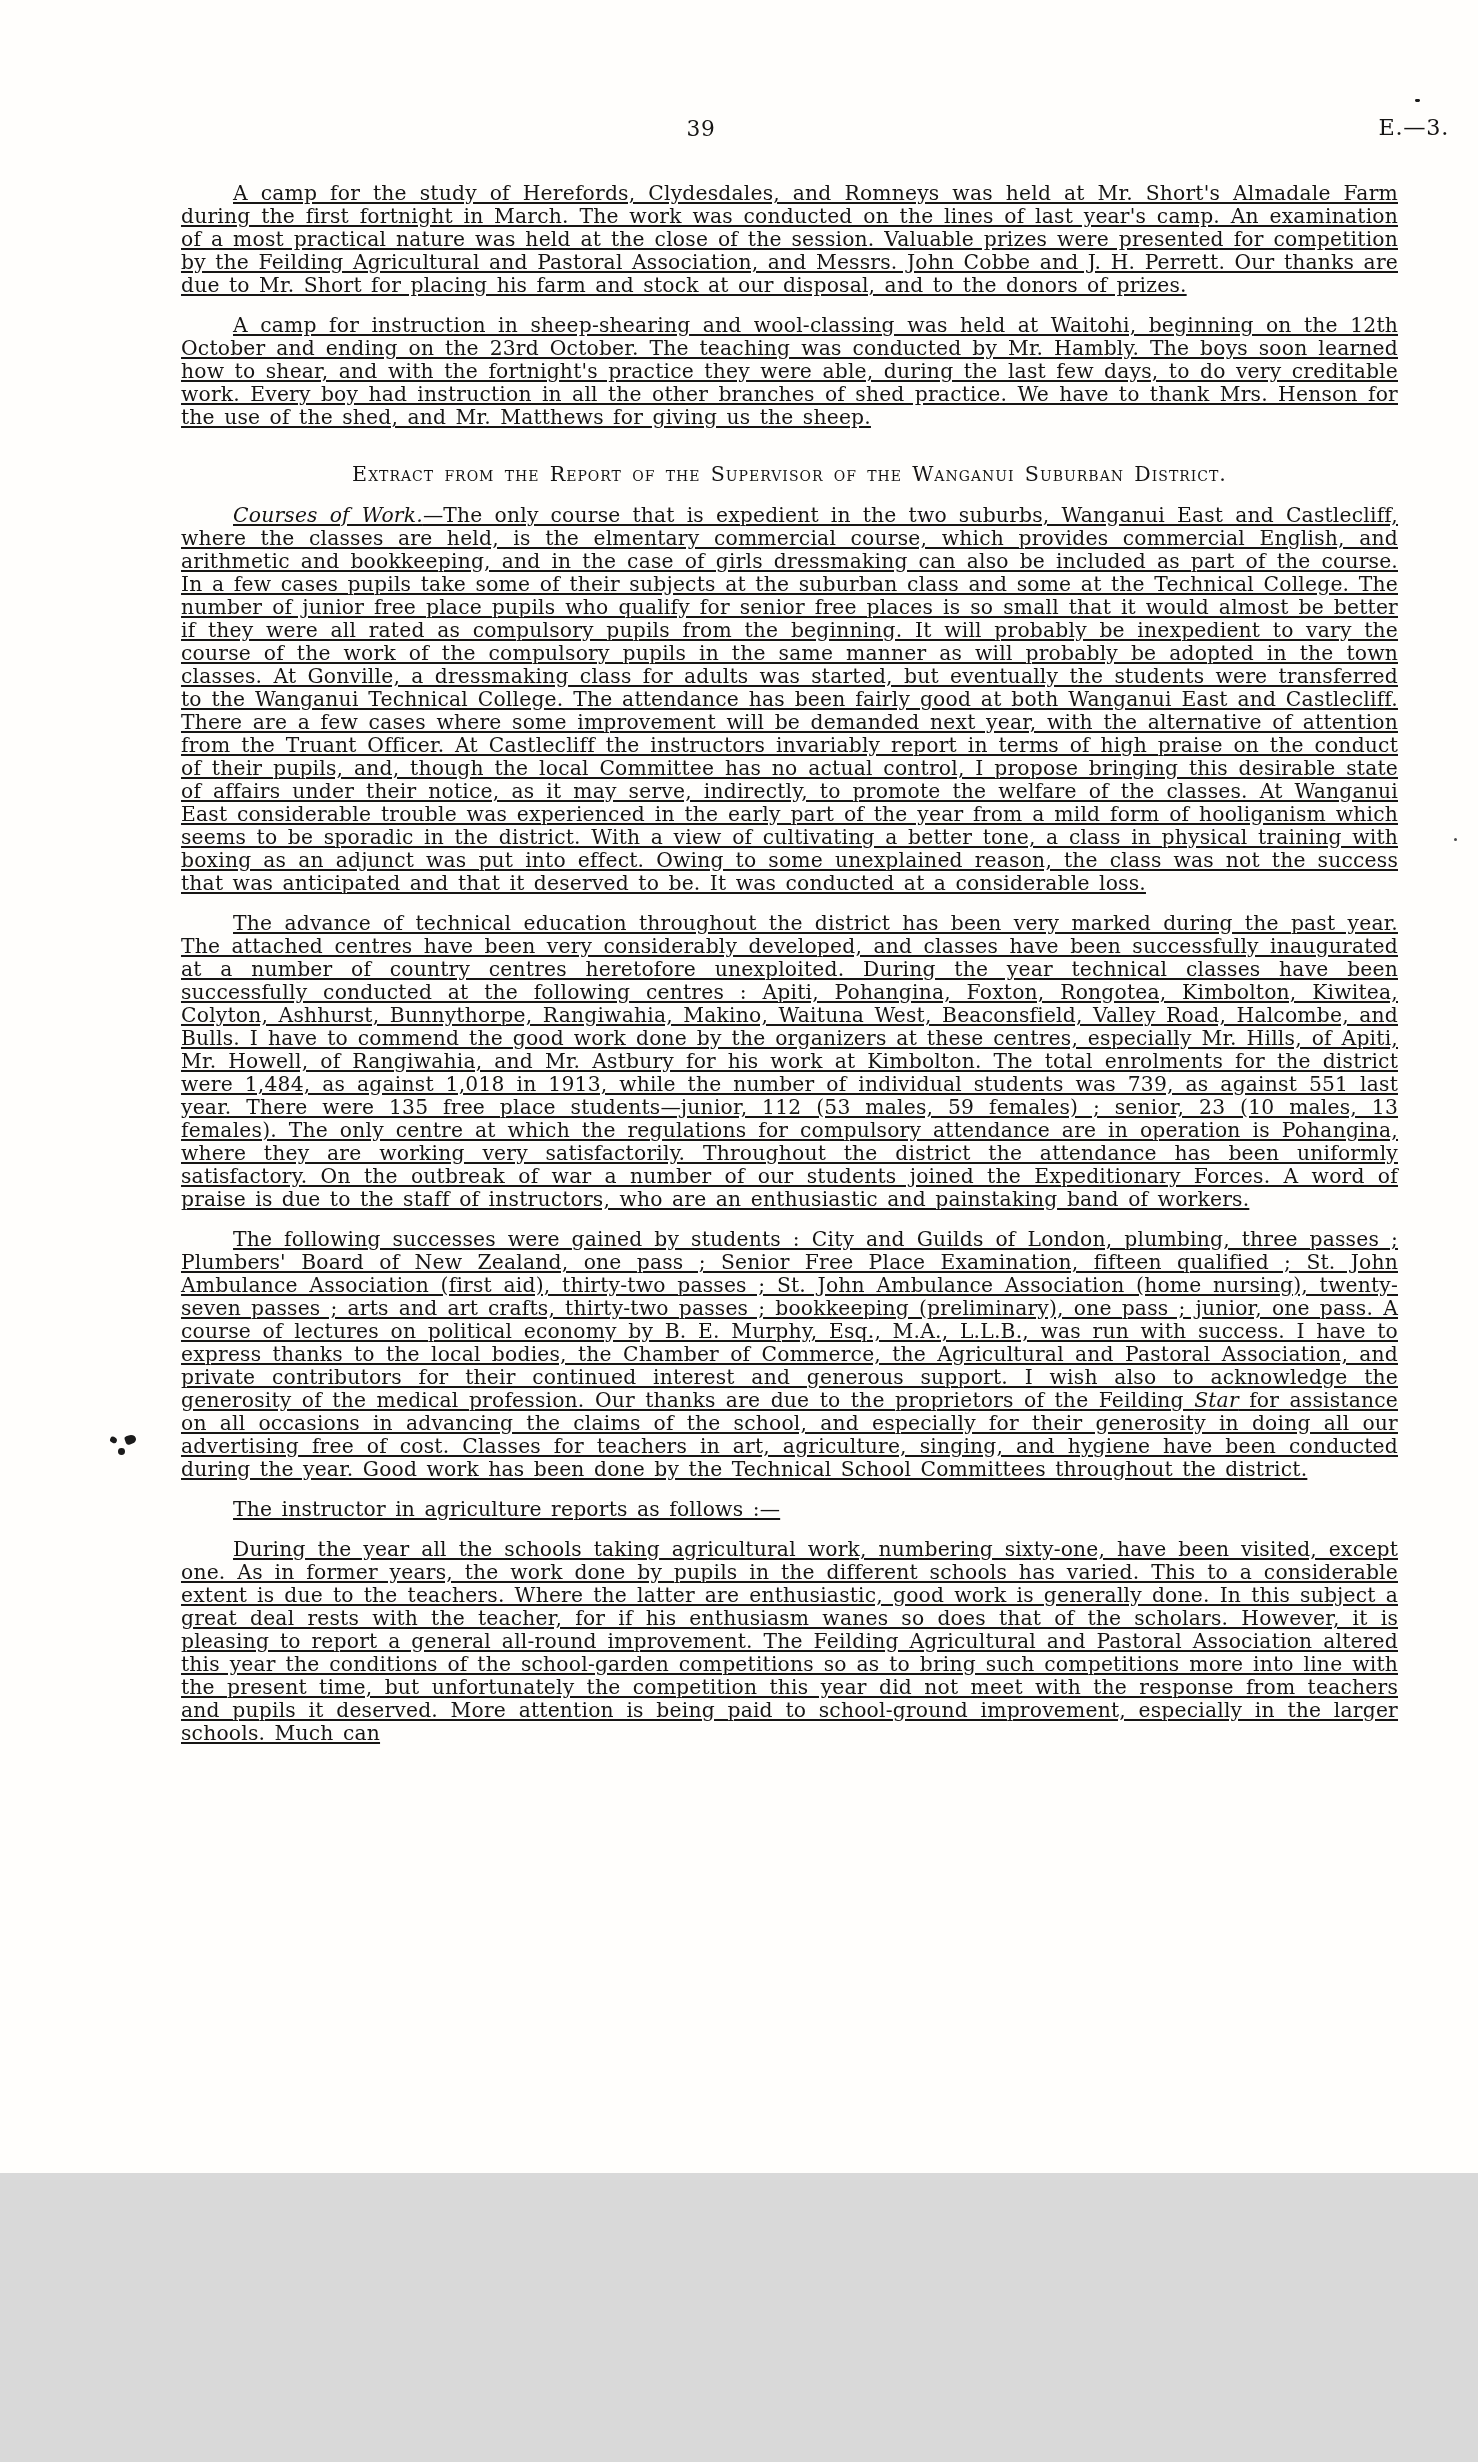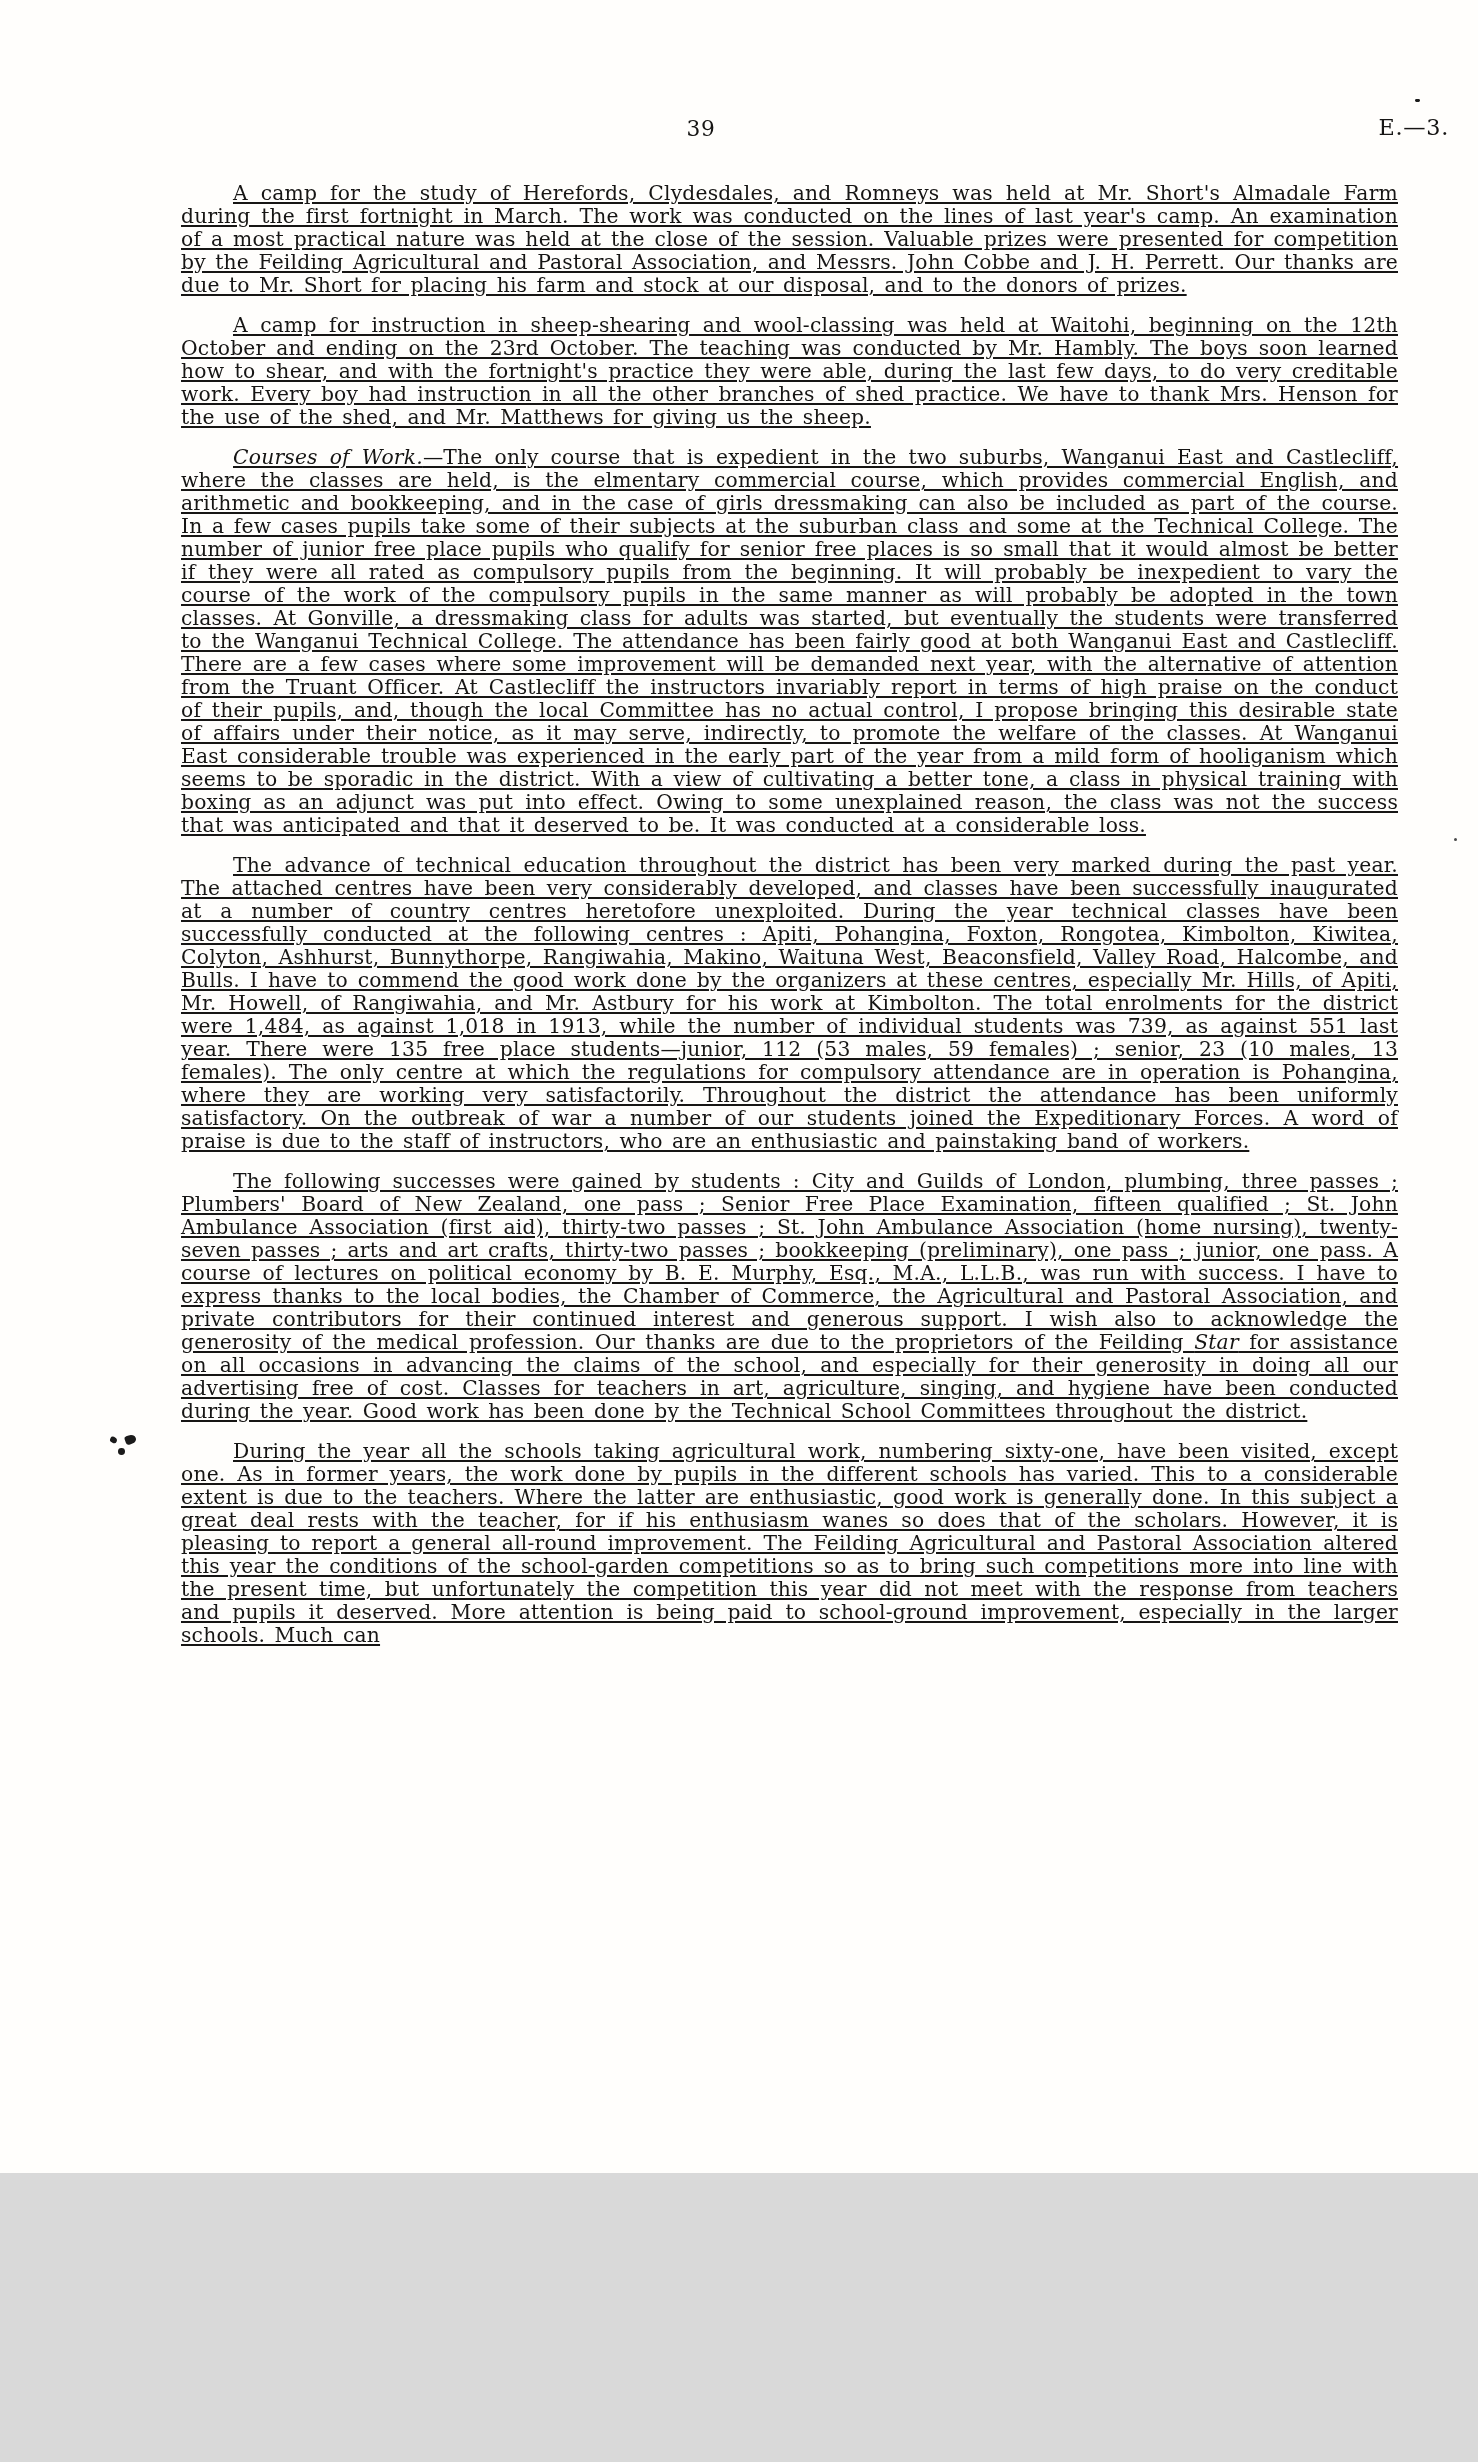--- a/index.html
+++ b/index.html
@@ -48,23 +48,25 @@
 
 <div class="page">
 
   <div class="page-number">39</div>
 
   <div class="paper-code">E.—3.</div>
 
   <div class="content">
       <p><span>A camp for the study of Herefords, Clydesdales, and Romneys was held at Mr. Short's Almadale Farm during the first fortnight in March.  The work was conducted on the lines of last year's camp. An examination of a most practical nature was held at the close of the session.  Valuable prizes were presented for competition by the Feilding Agricultural and Pastoral Association, and Messrs. John Cobbe and J. H. Perrett.  Our thanks are due to Mr. Short for placing his farm and stock at our disposal, and to the donors of prizes.</span></p>
       <p><span>A camp for instruction in sheep-shearing and wool-classing was held at Waitohi, beginning on the 12th October and ending on the 23rd October.  The teaching was conducted by Mr. Hambly.  The boys soon learned how to shear, and with the fortnight's practice they were able, during the last few days, to do very creditable work.  Every boy had instruction in all the other branches of shed practice.  We have to thank Mrs. Henson for the use of the shed, and Mr. Matthews for giving us the sheep.</span></p>
+      <h2 class="heading">Extract from the Report of the Supervisor of the Wanganui Suburban District.</h2>
       <p><span class="italic">Courses of Work.</span><span>—The only course that is expedient in the two suburbs, Wanganui East and Castlecliff, where the classes are held, is the elmentary commercial course, which provides commercial English, and arithmetic and bookkeeping, and in the case of girls dressmaking can also be included as part of the course.  In a few cases pupils take some of their subjects at the suburban class and some at the Technical College.  The number of junior free place pupils who qualify for senior free places is so small that it would almost be better if they were all rated as compulsory pupils from the beginning.  It will probably be inexpedient to vary the course of the work of the compulsory pupils in the same manner as will probably be adopted in the town classes.  At Gonville, a dressmaking class for adults was started, but eventually the students were transferred to the Wanganui Technical College.  The attendance has been fairly good at both Wanganui East and Castlecliff.  There are a few cases where some improvement will be demanded next year, with the alternative of attention from the Truant Officer.  At Castlecliff the instructors invariably report in terms of high praise on the conduct of their pupils, and, though the local Committee has no actual control, I propose bringing this desirable state of affairs under their notice, as it may serve, indirectly, to promote the welfare of the classes.  At Wanganui East considerable trouble was experienced in the early part of the year from a mild form of hooliganism which seems to be sporadic in the district.  With a view of cultivating a better tone, a class in physical training with boxing as an adjunct was put into effect.  Owing to some unexplained reason, the class was not the success that was anticipated and that it deserved to be.  It was conducted at a considerable loss.</span></p>
       <p><span>The advance of technical education throughout the district has been very marked during the past year.  The attached centres have been very considerably developed, and classes have been successfully inaugurated at a number of country centres heretofore unexploited.  During the year technical classes have been successfully conducted at the following centres :  Apiti, Pohangina, Foxton, Rongotea, Kimbolton, Kiwitea, Colyton, Ashhurst, Bunnythorpe, Rangiwahia, Makino, Waituna West, Beaconsfield, Valley Road, Halcombe, and Bulls.  I have to commend the good work done by the organizers at these centres, especially Mr. Hills, of Apiti, Mr. Howell, of Rangiwahia, and Mr. Astbury for his work at Kimbolton.  The total enrolments for the district were 1,484, as against 1,018 in 1913, while the number of individual students was 739, as against 551 last year.  There were 135 free place students—junior, 112 (53 males, 59 females) ; senior, 23 (10 males, 13 females).  The only centre at which the regulations for compulsory attendance are in operation is Pohangina, where they are working very satisfactorily.  Throughout the district the attendance has been uniformly satisfactory.  On the outbreak of war a number of our students joined the Expeditionary Forces.  A word of praise is due to the staff of instructors, who are an enthusiastic and painstaking band of workers.</span></p>
       <p><span>The following successes were gained by students :  City and Guilds of London, plumbing, three passes ;  Plumbers' Board of New Zealand, one pass ;  Senior Free Place Examination, fifteen qualified ; St. John Ambulance Association (first aid), thirty-two passes ;  St. John Ambulance Association (home nursing),  twenty-seven  passes ;  arts  and  art  crafts,  thirty-two  passes ;  bookkeeping  (preliminary), one pass ;  junior, one pass.  A course of lectures on political economy by B. E. Murphy, Esq., M.A., L.L.B., was run with success.  I have to express thanks to the local bodies, the Chamber of Commerce, the Agricultural and Pastoral Association, and private contributors for their continued interest and generous support.  I wish also to acknowledge the generosity of the medical profession.  Our thanks are due to the proprietors of the Feilding </span><span class="italic">Star</span><span> for assistance on all occasions in advancing the claims of the school, and especially for their generosity in doing all our advertising free of cost.  Classes for teachers in art, agriculture, singing, and hygiene have been conducted during the year.  Good work has been done by the Technical School Committees throughout the district.</span></p>
+      <p><span>The instructor in agriculture reports as follows :—</span></p>
       <p><span>During the year all the schools taking agricultural work, numbering sixty-one, have been visited, except one.  As in former years, the work done by pupils in the different schools has varied.  This to a considerable extent is due to the teachers.   Where the latter are enthusiastic, good work is generally done.  In this subject a great deal rests with the teacher, for if his enthusiasm wanes so does that of the scholars.  However, it is pleasing to report a general all-round improvement.  The Feilding Agricultural and Pastoral Association altered this year the conditions of the school-garden competitions so as to bring such competitions more into line with the present time, but unfortunately the competition this year did not meet with the response from teachers and pupils it deserved.  More attention is being paid to school-ground improvement, especially in the larger schools.  Much can</span></p>
     </div>
 
   <div class="speck blot-a"></div>
   <div class="speck blot-b"></div>
   <div class="speck blot-c"></div>
   <div class="speck dot-top-right"></div>
   <div class="speck dot-right-mid"></div>
   <div class="speck dot-bottom"></div>
 

